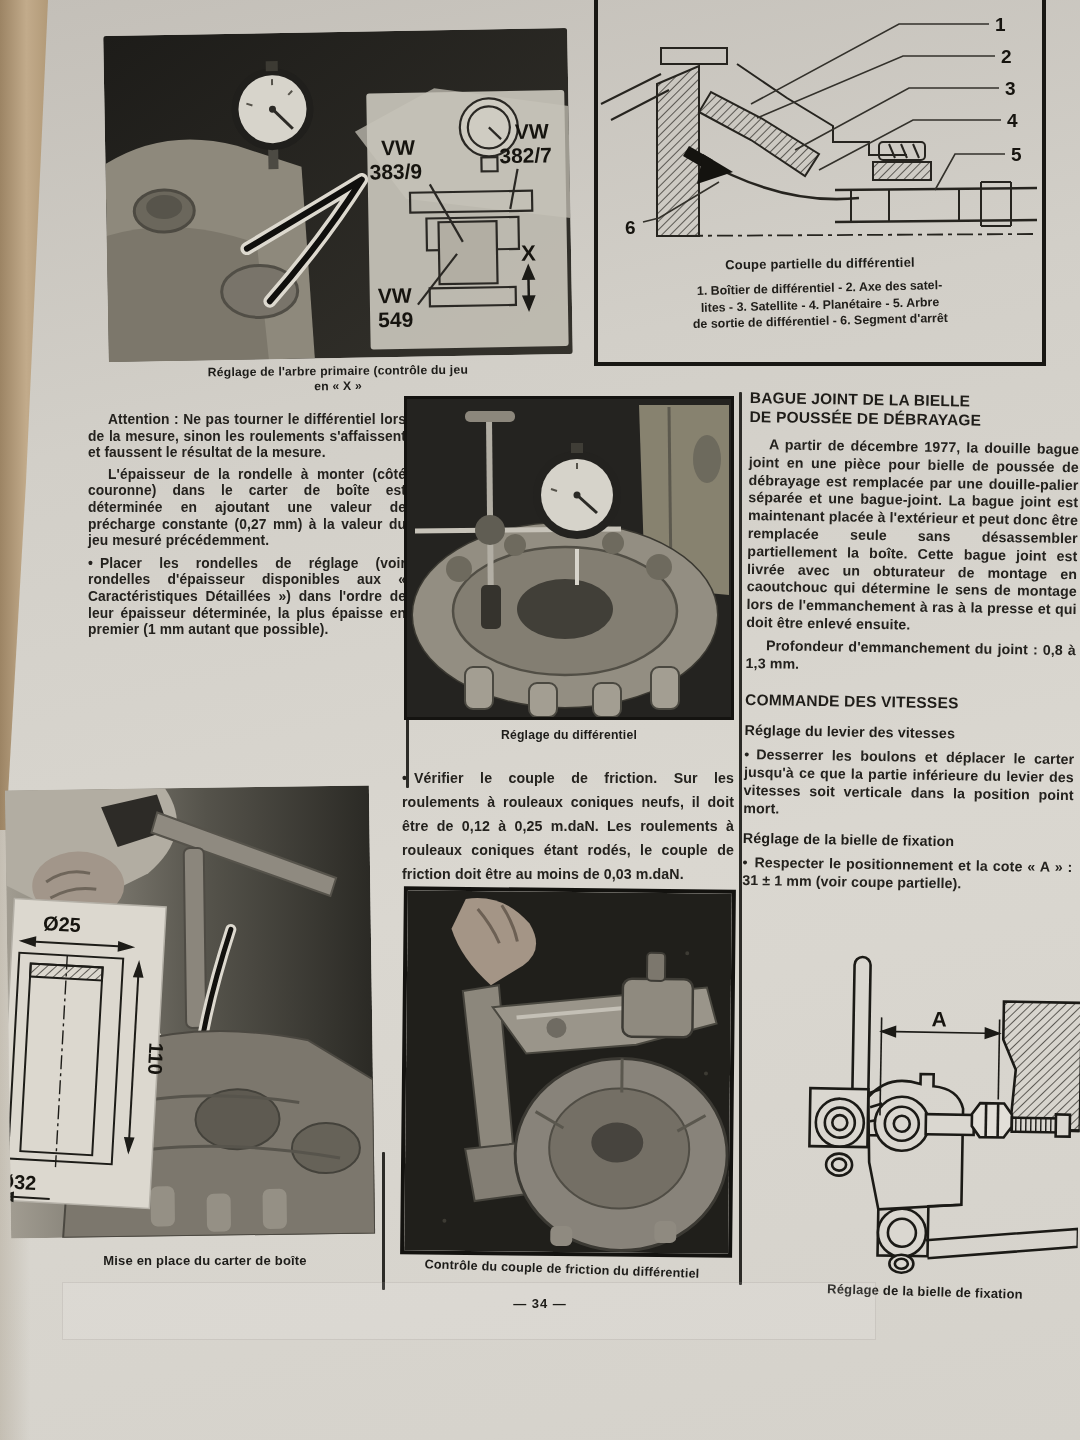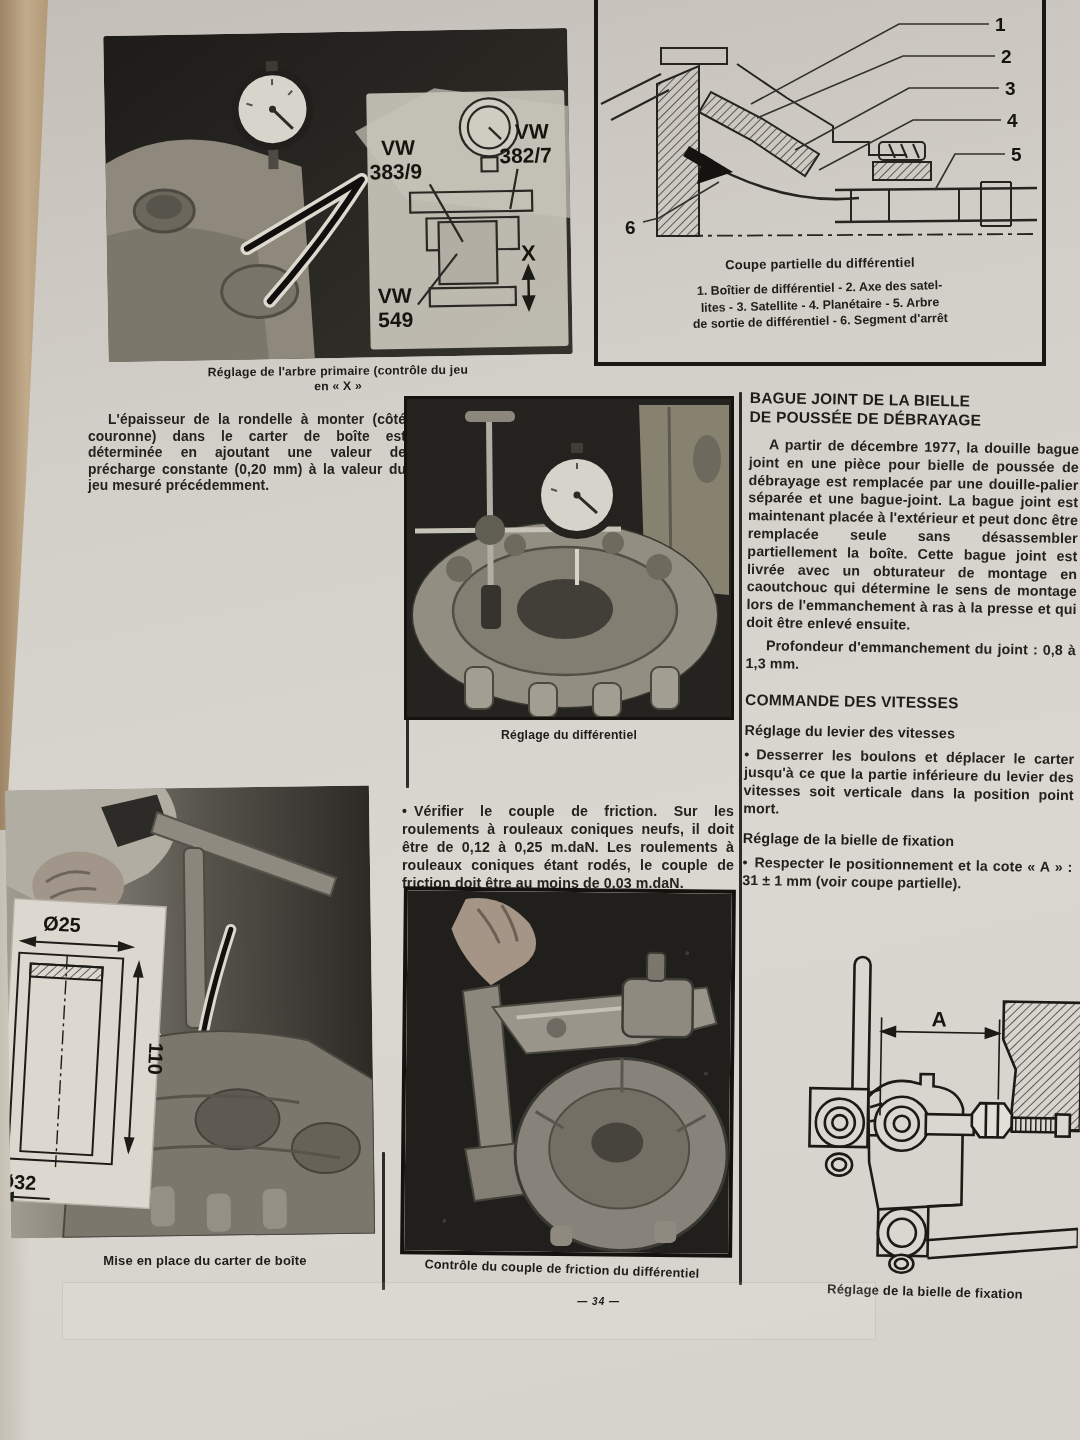--- a/index.html
+++ b/index.html
@@ -22,21 +22,21 @@
   .ind{text-indent:20px;}
   .blt{font-size:14px;padding-right:7px;}
   .cap{font-size:12.2px;font-weight:700;text-align:center;color:#1d1c19;letter-spacing:.2px;line-height:15px;}
   .h-caps{font-size:15.5px;font-weight:800;letter-spacing:.2px;margin:0 0 2px 0;color:#1f1d19;line-height:19px;}
   .h-sub{font-size:14.3px;font-weight:800;margin:13px 0 6px 0;color:#1f1d19;}
   .rule{background:#2c2b27;width:3px;border-radius:1px;}
   .frame{border:4px solid #181713;box-sizing:border-box;background:transparent;}
   .legend{font-size:12.4px;font-weight:700;text-align:center;line-height:16.5px;color:#201e1a;}
   svg text{font-family:"Liberation Sans",sans-serif;font-weight:bold;fill:#16140f;}
   .bleed{border:1px solid rgba(90,85,75,.12);background:rgba(255,255,255,.10);}
-  .pnum{font-size:10px;font-weight:700;text-align:right;color:#1d1c18;letter-spacing:1px;font-style:italic;}
+  .pnum{font-size:13px;font-weight:700;text-align:center;color:#1d1c18;letter-spacing:1px;}
 </style>
 </head>
 <body>
 
 <div class="scene">
 
   <svg width="0" height="0" style="position:absolute">
     <defs>
       <pattern id="hatch" width="6" height="6" patternUnits="userSpaceOnUse" patternTransform="rotate(45)">
         <line x1="0" y1="0" x2="0" y2="6" stroke="#3c3a34" stroke-width="1.6"></line>
@@ -164,21 +164,23 @@
     </svg>
     <div class="cap" style="margin-top:14px;font-size:13px;transform:rotate(-0.8deg);">Coupe partielle du différentiel</div>
     <div class="legend" style="margin-top:9px;transform:rotate(-1.4deg);">
       <div>1. Boîtier de différentiel - 2. Axe des satel-</div>
       <div>lites - 3. Satellite - 4. Planétaire - 5. Arbre</div>
       <div>de sortie de différentiel - 6. Segment d'arrêt</div>
     </div>
   </div>
 
   <div class="abs bodytxt" style="left:88px;top:412px;width:318px;">
-    <p class="ind">L'épaisseur de la rondelle à monter (côté couronne) dans le carter de boîte est déterminée en ajoutant une valeur de précharge constante (0,20 mm) à la valeur du jeu mesuré précédemment.</p>
+    <p class="ind"><b>Attention :</b><span> Ne pas tourner le différentiel lors de la mesure, sinon les roulements s'affaissent et faussent le résultat de la mesure.</span></p>
+    <p class="ind">L'épaisseur de la rondelle à monter (côté couronne) dans le carter de boîte est déterminée en ajoutant une valeur de précharge constante (0,27 mm) à la valeur du jeu mesuré précédemment.</p>
+    <p><span class="blt">•</span><span>Placer les rondelles de réglage (voir rondelles d'épaisseur disponibles aux « Caractéristiques Détaillées ») dans l'ordre de leur épaisseur déterminée, la plus épaisse en premier (1 mm autant que possible).</span></p>
   </div>
 
   <div class="abs rule" style="left:406px;top:418px;height:370px;"></div>
 
   <div class="abs" style="left:404px;top:396px;width:330px;height:324px;border:3px solid #141310;box-sizing:border-box;">
     <svg width="324" height="318" viewBox="0 0 324 318">
       <rect width="324" height="318" fill="#242320"></rect>
       <g>
         <path d="M232,6 L322,6 L322,196 L238,188 Z" fill="#87826f"></path>
         <line x1="262" y1="8" x2="264" y2="180" stroke="#5c594e" stroke-width="3"></line>
@@ -212,21 +214,21 @@
         <line x1="170" y1="96" x2="190" y2="114" stroke="#2b2a26" stroke-width="3"></line>
         <circle cx="170" cy="96" r="3.5" fill="#2b2a26"></circle>
         <line x1="170" y1="64" x2="170" y2="70" stroke="#55524a" stroke-width="2"></line>
         <line x1="144" y1="90" x2="150" y2="92" stroke="#55524a" stroke-width="2"></line>
         <rect x="164" y="44" width="12" height="10" fill="#3f3d36"></rect>
       </g>
     </svg>
   </div>
   <div class="abs cap" style="left:404px;top:728px;width:330px;">Réglage du différentiel</div>
 
-  <div class="abs bodytxt" style="left:402px;top:766px;width:332px;font-size:14.2px;line-height:18px;margin-top:36px;">
+  <div class="abs bodytxt" style="left:402px;top:766px;width:332px;font-size:14.2px;line-height:24px;">
     <p><span class="blt">•</span><span>Vérifier le couple de friction. Sur les roulements à rouleaux coniques neufs, il doit être de 0,12 à 0,25 m.daN. Les roulements à rouleaux coniques étant rodés, le couple de friction doit être au moins de 0,03 m.daN.</span></p>
   </div>
 
   <div class="abs rule" style="left:739px;top:392px;height:893px;"></div>
 
   <div class="abs bodytxt" style="left:750px;top:388px;width:330px;font-size:14.2px;line-height:17.8px;transform:rotate(0.9deg);transform-origin:0 0;">
     <h2 class="h-caps">
       <span style="display:block">BAGUE JOINT DE LA BIELLE</span>
       <span style="display:block">DE POUSSÉE DE DÉBRAYAGE</span>
     </h2>

